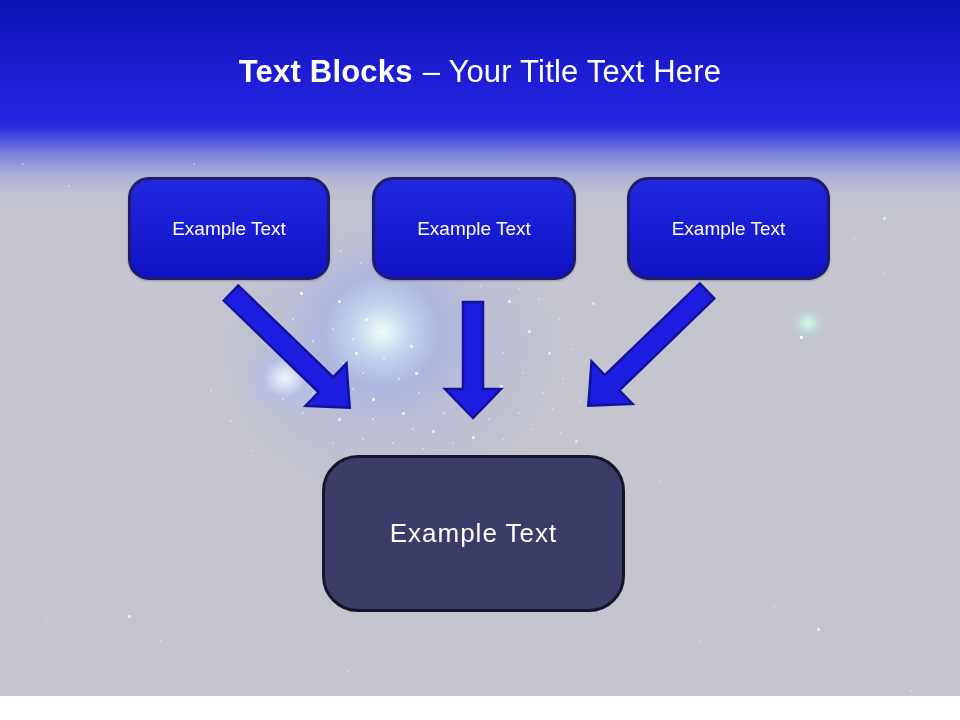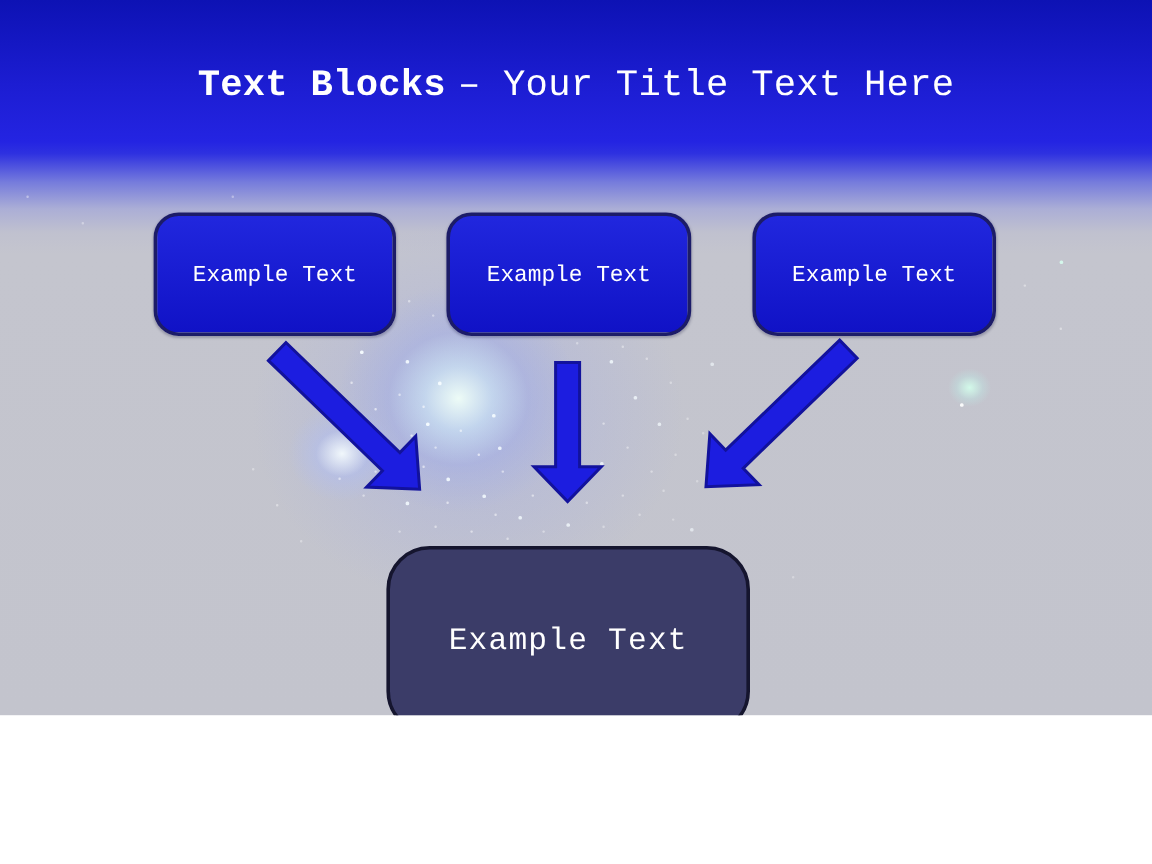--- a/index.html
+++ b/index.html
@@ -15,33 +15,32 @@
     --arrow-border:#12129c;
     --title-text:#ffffff;
     --block-text:#ffffff;
   }
   *{margin:0;padding:0;box-sizing:border-box;}
   html,body{width:960px;height:720px;overflow:hidden;}
   body{font-family:"Liberation Sans", sans-serif;}
 
   .slide{
     position:relative;
-    width:960px;height:596px;
+    width:960px;height:696px;
     overflow:hidden;
     background:linear-gradient(180deg,
       var(--header-top) 0px,
       #1c1dd2 70px,
       var(--header-bright) 118px,
       #2e31e0 128px,
       #767cdc 152px,
       #abaed6 174px,
       #c0c1cf 194px,
       var(--bg-gray) 212px,
       #c3c4cd 100%);
-    font-family:Liberation Mono, monospace;
   }
 
   
   .starfield{position:absolute;inset:0;pointer-events:none;}
   .glow{position:absolute;border-radius:50%;}
   .glow-halo{
     left:210px;top:185px;width:360px;height:320px;
     background:radial-gradient(closest-side, rgba(150,162,238,0.34), rgba(150,162,238,0.18) 55%, rgba(150,162,238,0) 100%);
   }
   .glow-core{

